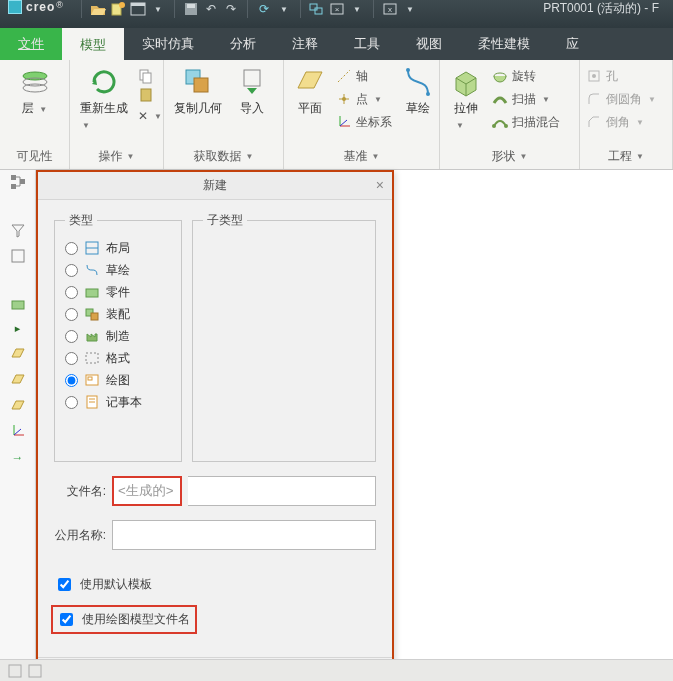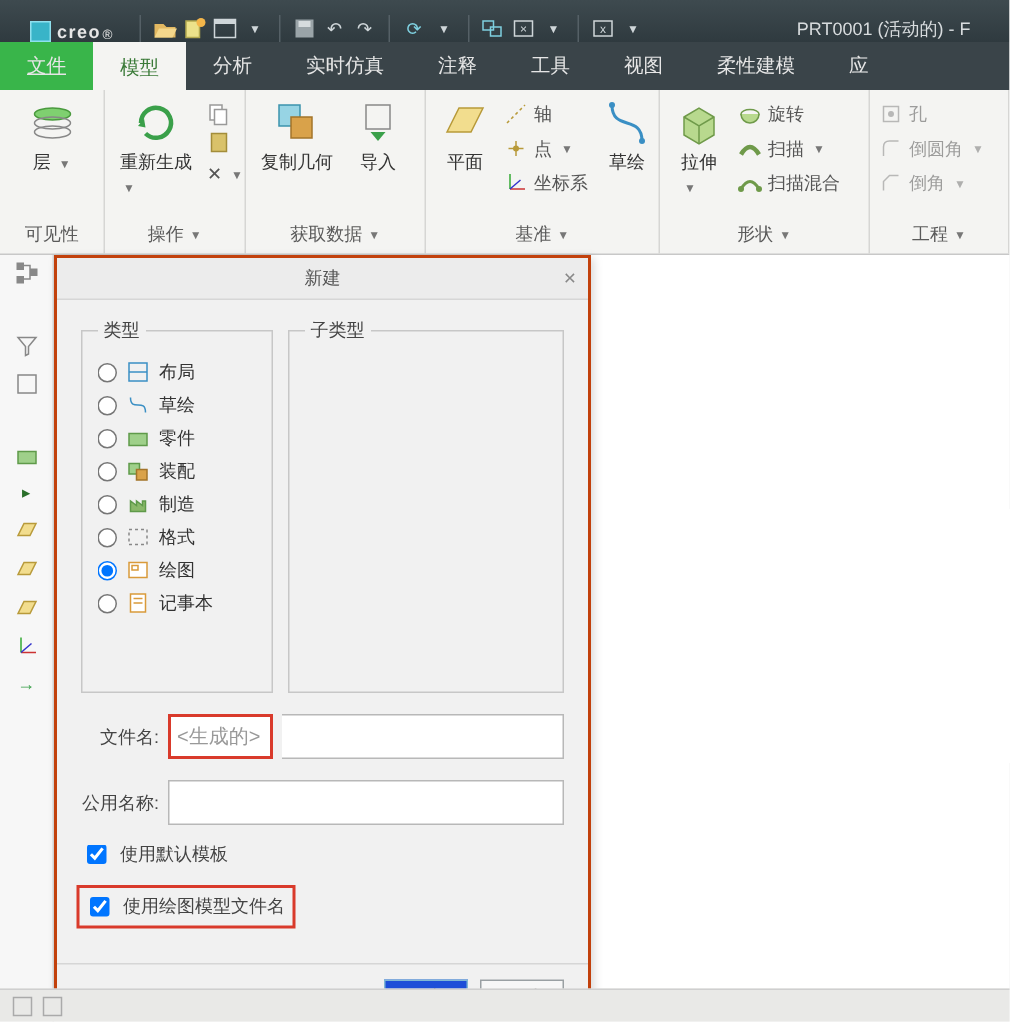--- a/index.html
+++ b/index.html
@@ -1,19 +1,19 @@
 <!DOCTYPE html>
 <html><head>
 <meta charset="utf-8">
 <style>
   * { box-sizing: border-box; font-family: "Microsoft YaHei", Arial, sans-serif; }
   body { margin:0; width:673px; height:681px; background:#f0f0f0; overflow:hidden; font-size:12px; color:#333;}
   
   
-  .titlebar { height:28px; background:linear-gradient(#3e4a4f,#2f3a3f); color:#e6e6e6; display:flex; align-items:flex-end; padding:0 20px; font-size:12px;}
+  .titlebar { height:28px; background:linear-gradient(#3e4a4f,#2f3a3f); color:#e6e6e6; display:flex; align-items:flex-start; padding:0 8px; font-size:12px;}
   .titlebar .logo-box{width:14px;height:14px;background:#39b4c8;border:1px solid #8fe0ee;margin-right:4px;}
   .titlebar .brand{font-weight:bold;letter-spacing:1px;}
   .titlebar .qat{display:flex;gap:4px;margin-left:14px;align-items:center;}
   .titlebar .qat .ico{width:16px;height:16px;display:flex;align-items:center;justify-content:center;color:#cfd6d9;}
   .titlebar .sep{width:1px;height:18px;background:#556066;margin:0 4px;}
   .titlebar .doc-title{margin-left:auto;margin-right:6px;color:#d8dcde;}
   
   
   .menubar{height:32px;background:#3a4449;display:flex;align-items:stretch;color:#e6e6e6;font-size:13px;}
   .menubar .tab{padding:0 18px;display:flex;align-items:center;cursor:default;}
@@ -51,21 +51,21 @@
   .fs-type{width:128px;height:250px;}
   .fs-sub{flex:1;height:250px;}
   .radio-row{display:flex;align-items:center;gap:6px;height:22px;}
   .radio-row input{margin:0;}
   .radio-row .ric{width:16px;height:16px;}
   .formrow{display:flex;align-items:center;margin-top:14px;gap:6px;}
   .formrow label{width:52px;text-align:right;color:#444;}
   .formrow input[type=text]{flex:1;height:30px;border:1px solid #b8b8b8;padding:0 4px;background:#fff;color:#999;}
   .hl-red{border:2px solid #d93a2b !important;}
   .hl-red-box{outline:2px solid #d93a2b;outline-offset:1px;}
-  .chkrow{display:flex;align-items:center;gap:6px;margin-top:10px;color:#444;}
+  .chkrow{display:flex;align-items:center;gap:6px;margin-top:25px;color:#444;}
   .dlg-btns{display:flex;gap:8px;justify-content:flex-end;padding:10px 16px;border-top:1px solid #d6d6d6;margin-top:18px;}
   .dlg-btns button{height:26px;min-width:56px;border:1px solid #9aa0a3;background:#f7f7f7;cursor:default;}
   .dlg-btns button.primary{background:#1d4ed8;border-color:#7fb7d4;}
   
   .statusbar{position:absolute;left:0;bottom:0;height:22px;width:673px;background:#e9e9e7;border-top:1px solid #cfcfcf;display:flex;align-items:center;gap:6px;padding:0 8px;}
   
   
   svg{display:block;}
 </style>
 </head>
@@ -135,24 +135,24 @@
 </div>
 
 <div class="menubar">
   <div class="tab file">
       <span>文件</span>
     </div>
   <div class="tab active">
       <span>模型</span>
     </div>
   <div class="tab">
+      <span>实时仿真</span>
+    </div>
+  <div class="tab">
       <span>分析</span>
-    </div>
-  <div class="tab">
-      <span>实时仿真</span>
     </div>
   <div class="tab">
       <span>注释</span>
     </div>
   <div class="tab">
       <span>工具</span>
     </div>
   <div class="tab">
       <span>视图</span>
     </div>

